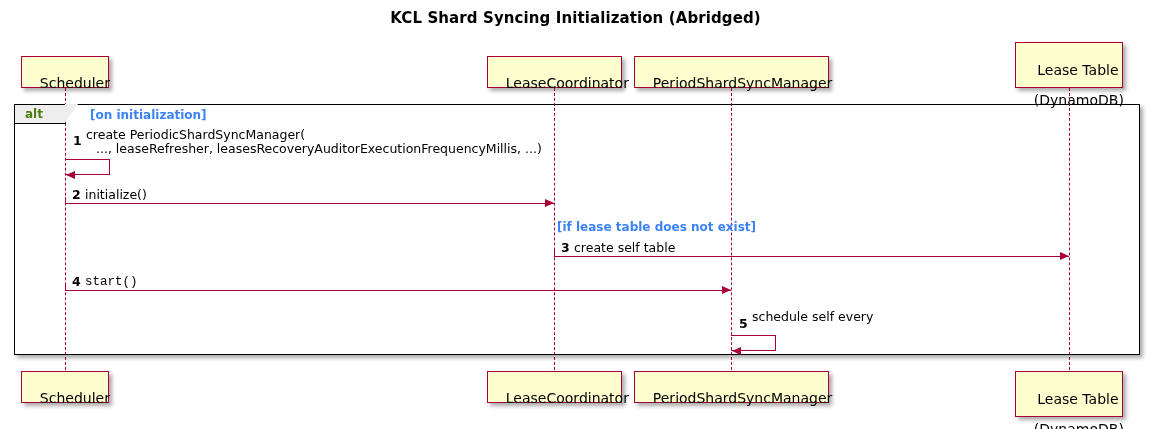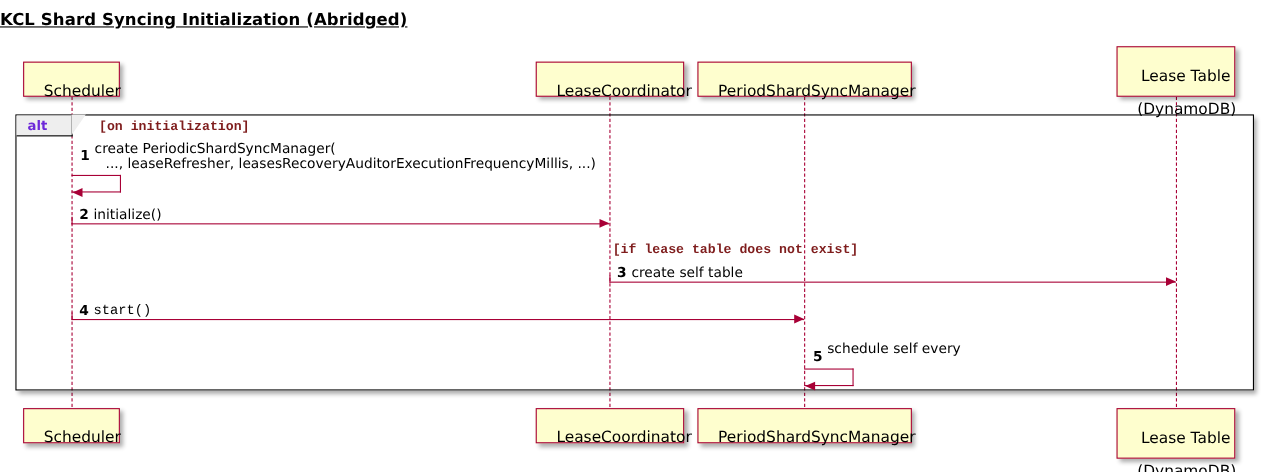--- a/index.html
+++ b/index.html
@@ -18,26 +18,25 @@
     background: #ffffff;
     overflow: hidden;
   }
 
   
   .diagram-title {
     position: absolute;
     top: 9px;
     left: 0;
     width: 1151px;
-    text-align: left;
+    text-align: center;
     font-size: 15px;
     font-weight: bold;
     color: #000000;
     letter-spacing: 0.1px;
-    text-decoration: underline;
   }
 
   
   .participant {
     position: absolute;
     box-sizing: border-box;
     background: #FEFECE;
     border: 1.5px solid #A80036;
     color: #000000;
     font-size: 14px;
@@ -65,21 +64,21 @@
   }
   .fragment-tab {
     position: absolute;
     left: 0;
     top: 0;
     height: 19px;
     box-sizing: border-box;
     border-right: 1.5px solid #000000;
     border-bottom: 1.5px solid #000000;
     background: #EEEEEE;
-    color: #6d28d9;
+    color: #4d7c0f;
     font-size: 12px;
     font-weight: bold;
     line-height: 18px;
     padding-left: 10px;
     padding-right: 22px;
   }
   .fragment-tab::after {
     content: "";
     position: absolute;
     right: -13px;
@@ -97,23 +96,22 @@
     width: 0;
     height: 0;
     border-top: 20px solid #000000;
     border-right: 14px solid transparent;
     z-index: -1;
   }
   .fragment-cond {
     position: absolute;
     font-size: 12px;
     font-weight: bold;
-    color: #7f1d1d;
-    white-space: pre;
-    font-family: Liberation Mono, monospace;
+    color: #3b82f6;
+    white-space: pre;
   }
 
   
   .msg-line {
     position: absolute;
     height: 0;
     border-top: 1.3px solid #A80036;
   }
   .msg-arrow-right {
     position: absolute;

